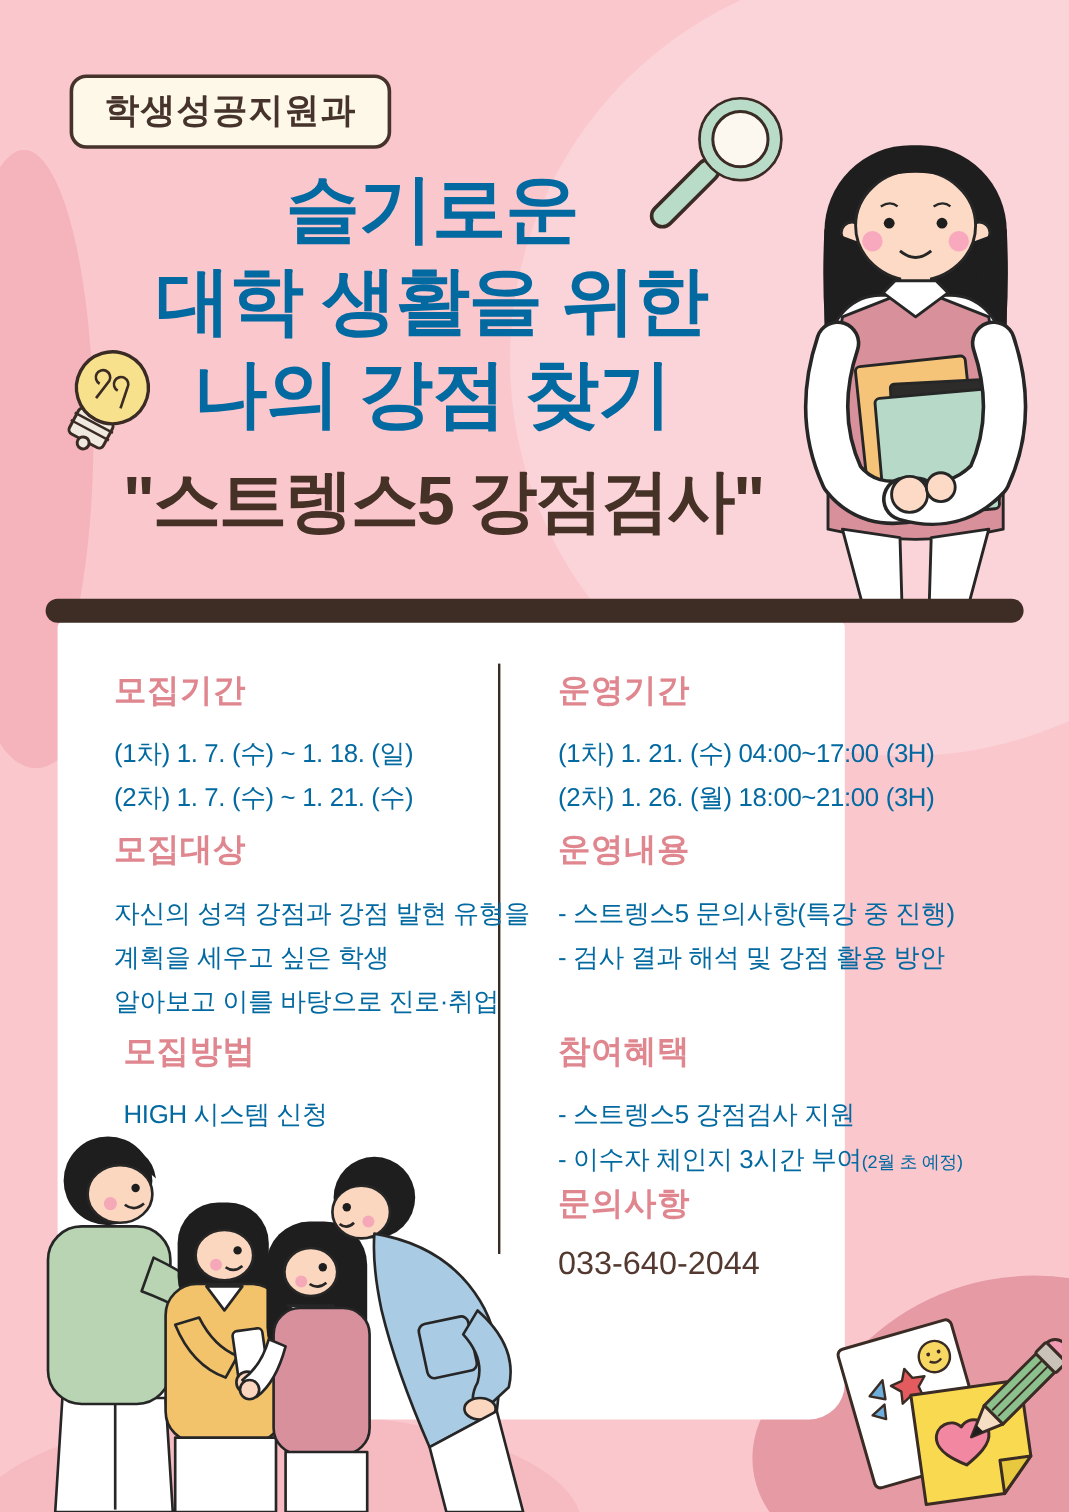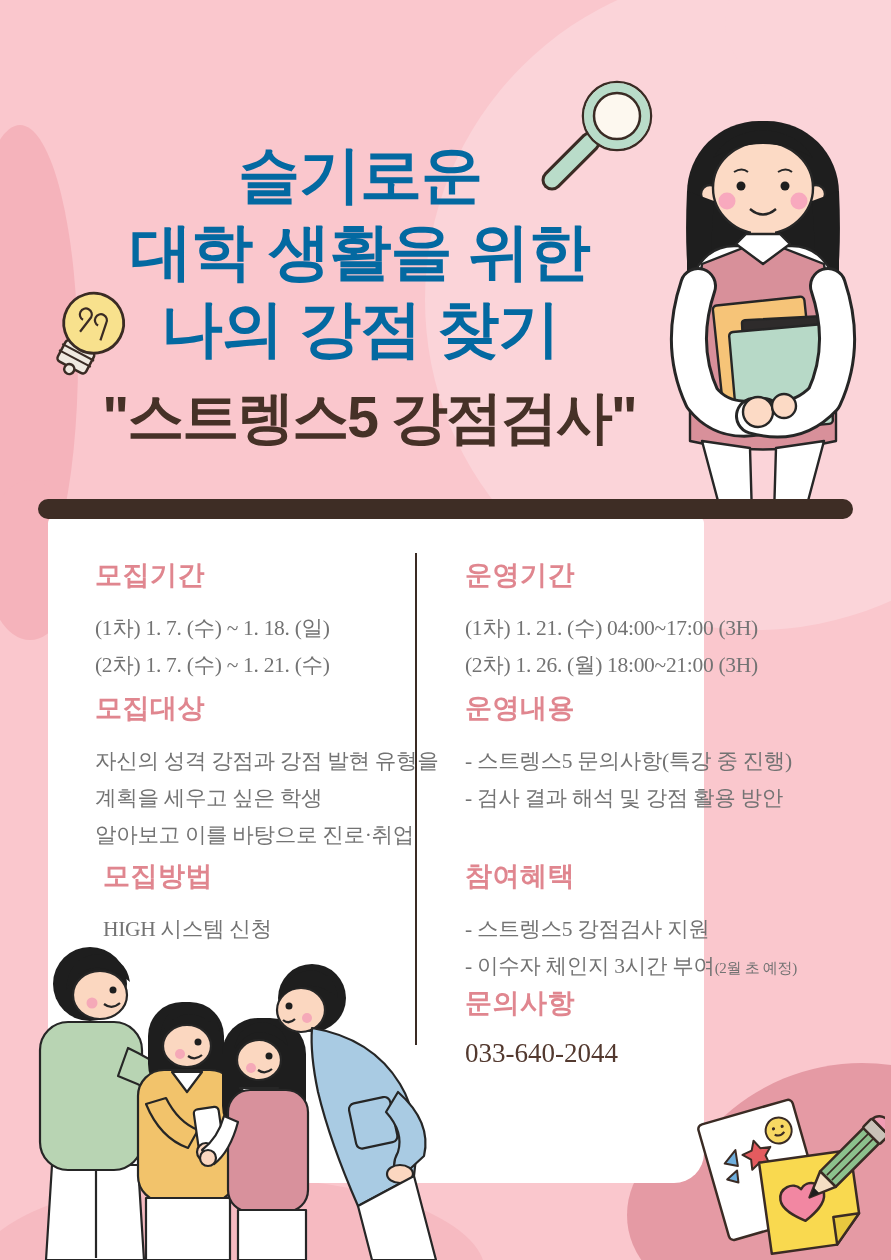--- a/index.html
+++ b/index.html
@@ -30,33 +30,33 @@
     color:#463127;font-weight:800;font-size:57px;letter-spacing:-2px;margin:0;
   }
 
   
   .card-bar{
     position:absolute;left:38px;top:499px;width:815px;height:20px;
     background:#3E2D25;border-radius:10px;z-index:6;
   }
   .card{
     position:absolute;left:48px;top:517px;width:656px;height:666px;
-    background:#FFFFFF;border-radius:6px 6px 30px 30px;z-index:5;font-family:Liberation Serif, serif;
+    background:#FFFFFF;border-radius:6px 6px 30px 30px;z-index:5;
   }
   .divider{
     position:absolute;left:367px;top:36px;width:2px;height:492px;
     background:#3A2B24;
   }
   .sec{position:absolute;}
   .sec-title{
     font-size:27px;font-weight:800;color:#E0868F;margin:0 0 17px 0;
     letter-spacing:.5px;
   }
   .sec-line{
-    font-size:21.5px;color:#737373;margin:0;line-height:37px;font-weight:500;
+    font-size:21.5px;color:#0369a1;margin:0;line-height:37px;font-weight:500;
     letter-spacing:-.3px;white-space:nowrap;
   }
   .sec-note{font-size:15px;}
   .phone{font-size:27px;color:#53392F;margin:0;font-weight:500;}
 
   .z-illust{z-index:7;}
   .z-under{z-index:2;}
   .z-deco{z-index:3;}
   .z-text{z-index:4;}
 </style>
@@ -128,20 +128,21 @@
       <path d="M66,190 Q46,250 70,302 Q92,330 132,320" fill="none" stroke="#FFFFFF" stroke-width="32" stroke-linecap="round"></path>
       <path d="M196,190 Q216,250 192,302 Q164,332 122,320" fill="none" stroke="#262626" stroke-width="38" stroke-linecap="round"></path>
       <path d="M196,190 Q216,250 192,302 Q164,332 122,320" fill="none" stroke="#FFFFFF" stroke-width="32" stroke-linecap="round"></path>
       <circle cx="126" cy="316" r="15" fill="#FCDAC5"></circle>
       <circle cx="152" cy="310" r="12" fill="#FCDAC5"></circle>
       <path d="M70,345 L90,420 L120,420 L118,352 Z" fill="#FFFFFF"></path>
       <path d="M192,345 L172,420 L142,420 L144,352 Z" fill="#FFFFFF"></path>
     </g>
   </svg>
 
+  <div class="badge z-text">학생성공지원과</div>
 
   <div class="title-block z-text">
     <p class="title-line">슬기로운</p>
     <p class="title-line">대학 생활을 위한</p>
     <p class="title-line">나의 강점 찾기</p>
   </div>
   <p class="subtitle z-text">"스트렝스5 강점검사"</p>
 
   <div class="card-bar"></div>
   <div class="card">

